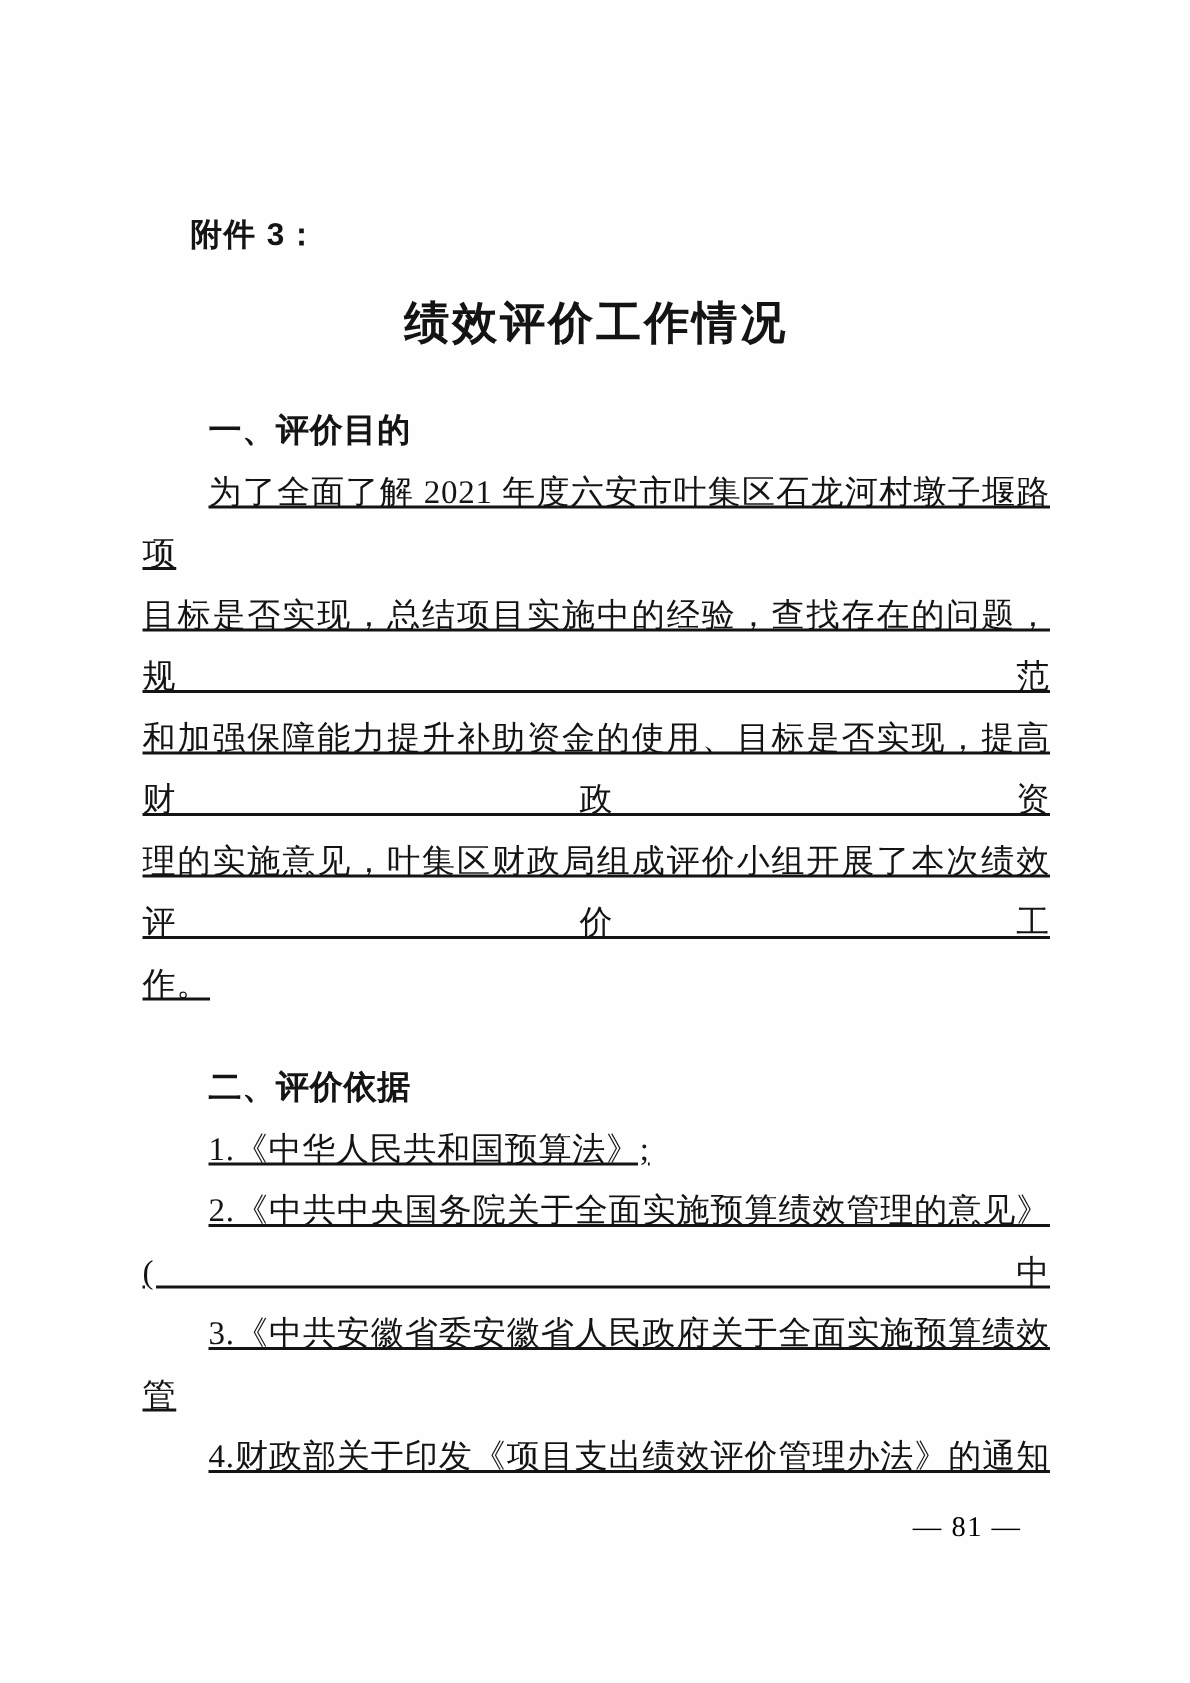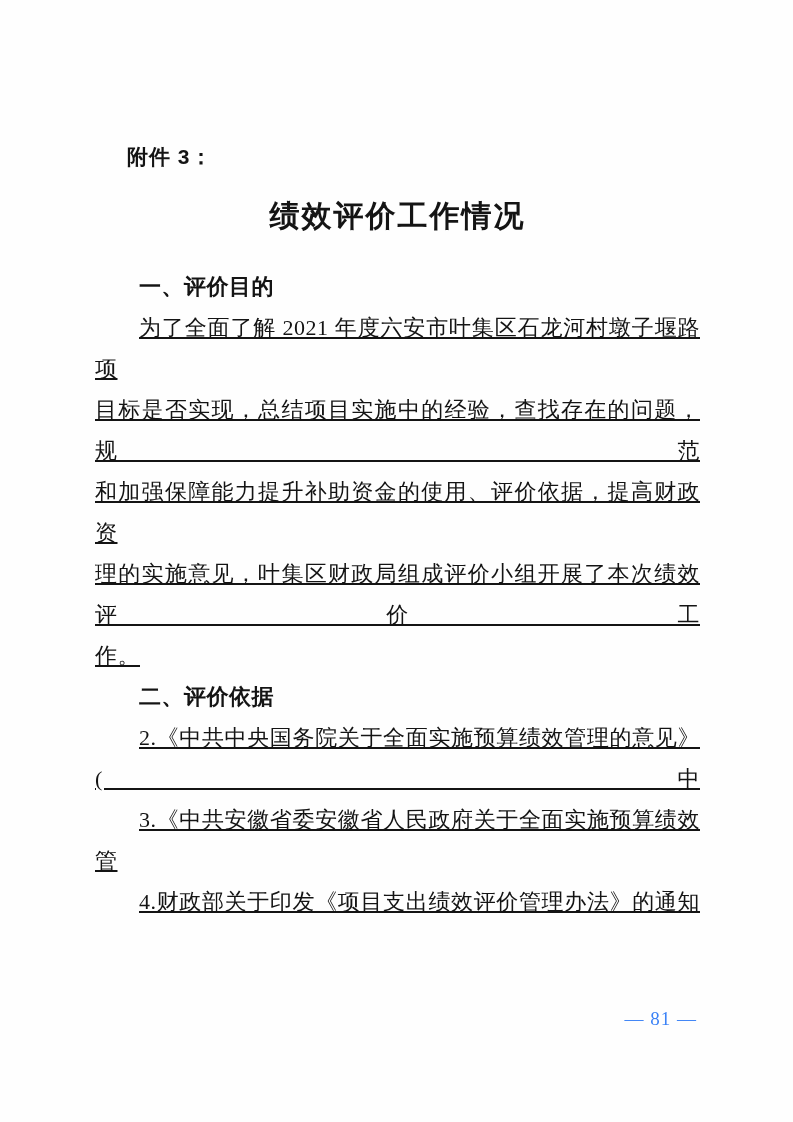--- a/index.html
+++ b/index.html
@@ -42,60 +42,62 @@
   .body-block {
     margin-top: 30px;
   }
   .heading {
     font-family: "Liberation Sans", "DejaVu Sans", sans-serif;
     font-weight: 700;
     font-size: 22px;
     line-height: 41px;
     text-indent: 44px;
     letter-spacing: 0.5px;
+    margin-top: 28px;
   }
   .line {
     font-size: 22px;
     line-height: 41px;
     letter-spacing: 0.5px;
     white-space: nowrap;
     text-decoration: underline;
   }
   .line.indent {
     text-indent: 44px;
   }
   .line.justify {
     white-space: normal;
     text-align: justify;
     text-align-last: justify;
   }
   .footer {
     position: absolute;
     top: 1005px;
-    right: 96px;
+    right: 112px;
     font-size: 19px;
     line-height: 28px;
     letter-spacing: 1px;
-    color: #3b82f6;
+    color: #000000;
   }
 </style>
 </head>
 <body>
 
 <div class="page">
   <div class="content">
     <div class="attachment">附件 3：</div>
     <h1 class="title">绩效评价工作情况</h1>
     <div class="body-block" id="sections">
         <div class="heading">一、评价目的</div>
         <div class="line indent justify">为了全面了解 2021 年度六安市叶集区石龙河村墩子堰路项</div>
         <div class="line justify">目标是否实现，总结项目实施中的经验，查找存在的问题，规范</div>
-        <div class="line justify">和加强保障能力提升补助资金的使用、评价依据，提高财政资</div>
+        <div class="line justify">和加强保障能力提升补助资金的使用、目标是否实现，提高财政资</div>
         <div class="line justify">理的实施意见，叶集区财政局组成评价小组开展了本次绩效评价工</div>
         <div class="line">作。</div>
         <div class="heading">二、评价依据</div>
+        <div class="line indent">1.《中华人民共和国预算法》;</div>
         <div class="line indent justify">2.《中共中央国务院关于全面实施预算绩效管理的意见》( 中</div>
         <div class="line indent justify">3.《中共安徽省委安徽省人民政府关于全面实施预算绩效管</div>
         <div class="line indent justify">4.财政部关于印发《项目支出绩效评价管理办法》的通知</div>
       </div>
   </div>
   <div class="footer">— 81 —</div>
 </div>
 
 </body></html>

